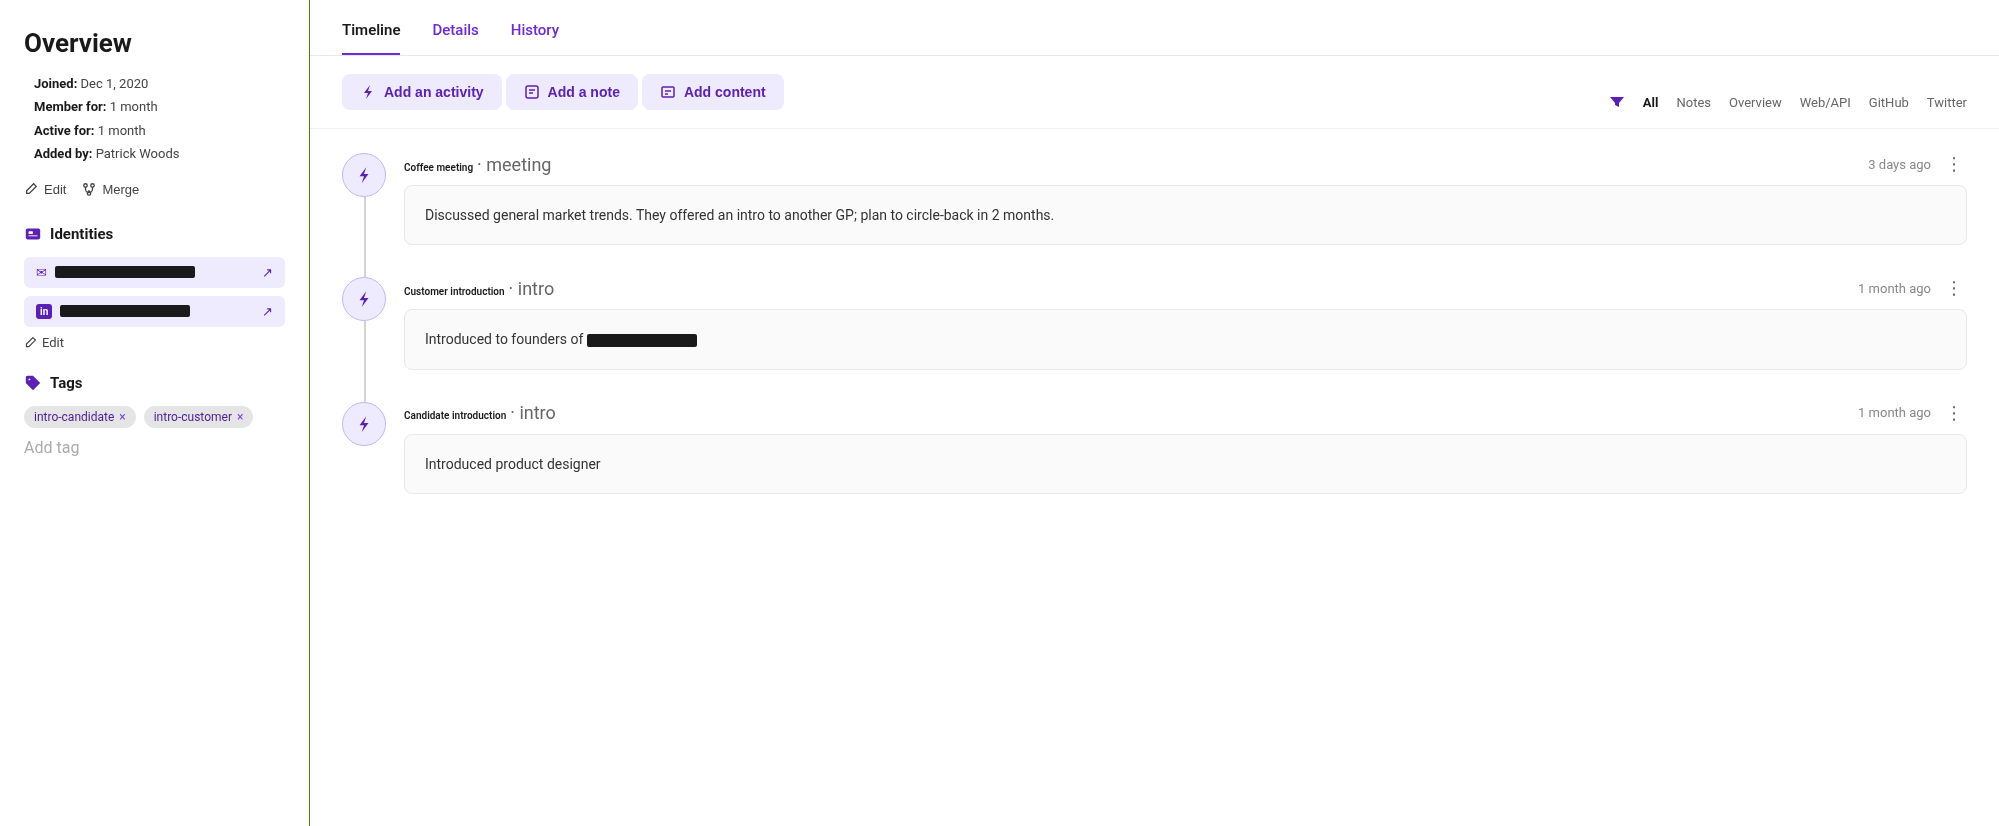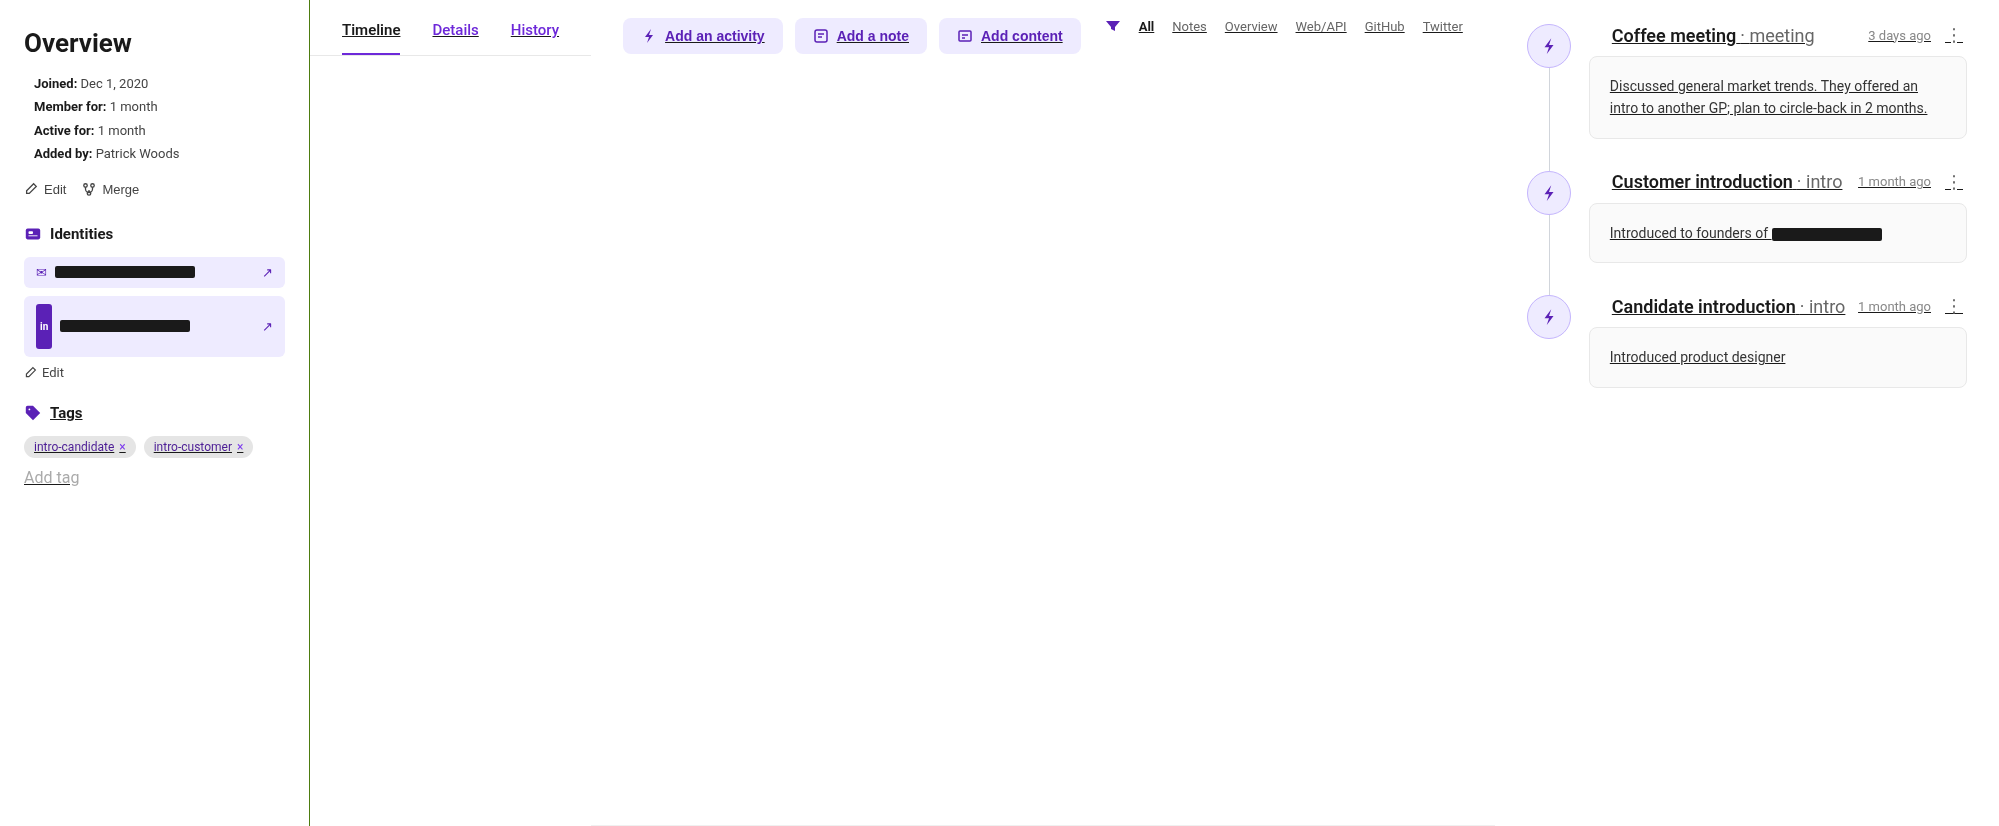--- a/index.html
+++ b/index.html
@@ -98,35 +98,35 @@
     .identity-edit-icon {
       color: #5b21b6;
       font-size: 13px;
       cursor: pointer;
     }
     .linkedin-badge {
       background: #5b21b6;
       color: #fff;
       font-size: 10px;
       font-weight: 700;
-      padding: 17px 4px;
+      padding: 2px 4px;
       border-radius: 3px;
     }
 
     .edit-link {
       font-size: 13px;
       color: #444;
       cursor: pointer;
       display: flex;
       align-items: center;
       gap: 5px;
       margin-top: 8px;
     }
 
-    .tags-section { margin-top: 4px; text-decoration: underline; }
+    .tags-section { margin-top: 4px; }
     .tag-pills {
       display: flex;
       flex-wrap: wrap;
       gap: 8px;
       margin-bottom: 10px;
     }
     .tag-pill {
       background: #e5e5e5;
       color: #4c1d95;
       border-radius: 14px;
@@ -144,22 +144,22 @@
     .add-tag {
       font-size: 16px;
       color: #aaa;
       cursor: pointer;
     }
 
     
     .main-content {
       flex: 1;
       display: flex;
+      flex-direction: column;
       overflow: hidden;
-      text-decoration: underline;
     }
 
     
     .tabs-bar {
       display: flex;
       align-items: flex-end;
       padding: 0 32px;
       border-bottom: 1px solid #e8e8e8;
       gap: 32px;
       height: 56px;
@@ -174,23 +174,23 @@
     }
     .tab.active {
       color: #1a1a1a;
       font-weight: 600;
       border-bottom-color: #6d28d9;
     }
 
     
     .toolbar {
       display: flex;
-      align-items: flex-start;
+      align-items: flex-end;
       padding: 18px 32px;
-      gap: 12px;
+      gap: 4px;
       border-bottom: 1px solid #f0f0f0;
     }
     .toolbar-btn {
       display: flex;
       align-items: center;
       gap: 8px;
       background: #eeebff;
       color: #5b21b6;
       border: none;
       border-radius: 8px;
@@ -263,23 +263,22 @@
     .timeline-body {
       flex: 1;
     }
     .timeline-header {
       display: flex;
       align-items: center;
       justify-content: space-between;
       margin-bottom: 10px;
     }
     .timeline-title {
-      font-size: 18px;
+      font-size: 10px;
       font-weight: 600;
-      margin-left: 23px;
     }
     .timeline-type {
       font-size: 18px;
       color: #666;
       font-weight: 400;
     }
     .timeline-meta {
       display: flex;
       align-items: center;
       gap: 10px;

